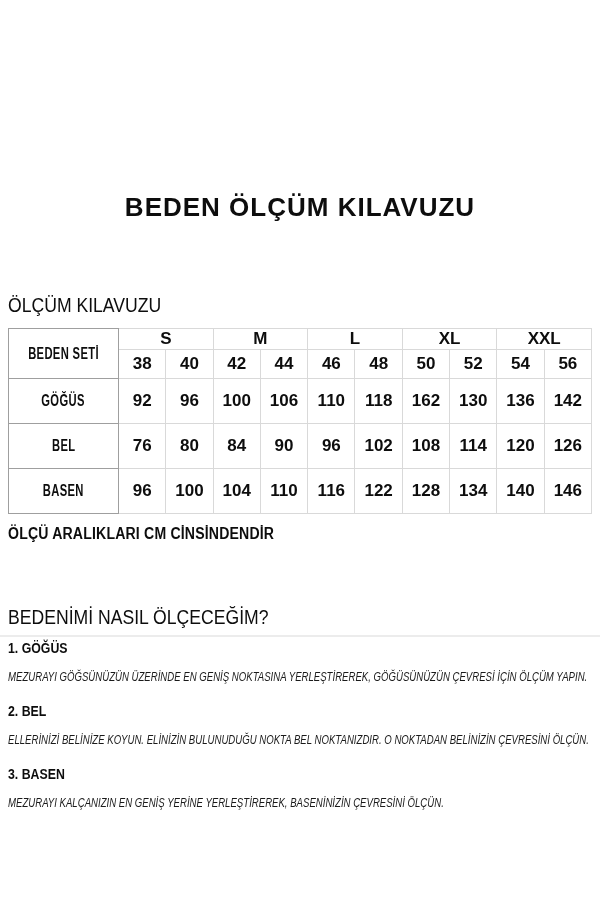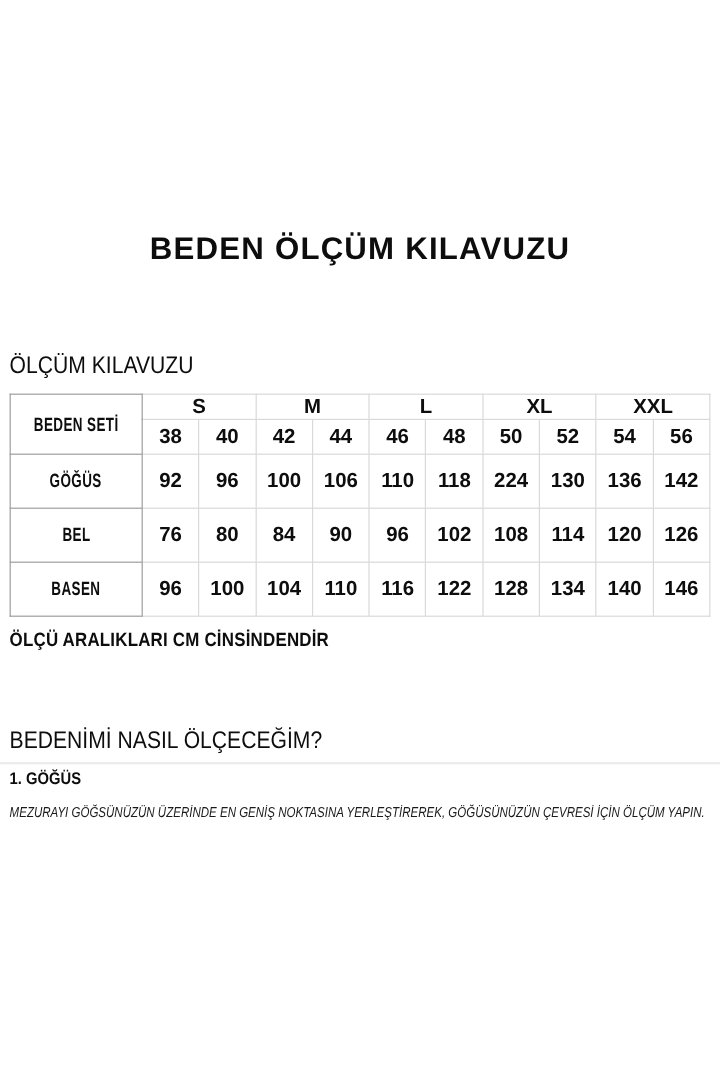--- a/index.html
+++ b/index.html
@@ -143,21 +143,21 @@
     </thead>
     <tbody id="table-body">
         <tr>
           <th class="label-cell"><span class="cx2">GÖĞÜS</span></th>
           <td>92</td>
           <td>96</td>
           <td>100</td>
           <td>106</td>
           <td>110</td>
           <td>118</td>
-          <td>224</td>
+          <td>162</td>
           <td>130</td>
           <td>136</td>
           <td>142</td>
         </tr>
         <tr>
           <th class="label-cell"><span class="cx2">BEL</span></th>
           <td>76</td>
           <td>80</td>
           <td>84</td>
           <td>90</td>
@@ -192,15 +192,23 @@
     <span class="cx">BEDENİMİ NASIL ÖLÇECEĞİM?</span>
   </h2>
 
   <div class="divider"></div>
 
   <div class="steps" id="steps">
       <div class="step">
         <h3><span class="cx">1. GÖĞÜS</span></h3>
         <p><span class="cxp">MEZURAYI GÖĞSÜNÜZÜN ÜZERİNDE EN GENİŞ NOKTASINA YERLEŞTİREREK, GÖĞÜSÜNÜZÜN ÇEVRESİ İÇİN ÖLÇÜM YAPIN.</span></p>
       </div>
+      <div class="step">
+        <h3><span class="cx">2. BEL</span></h3>
+        <p><span class="cxp">ELLERİNİZİ BELİNİZE KOYUN. ELİNİZİN BULUNUDUĞU NOKTA BEL NOKTANIZDIR. O NOKTADAN BELİNİZİN ÇEVRESİNİ ÖLÇÜN.</span></p>
+      </div>
+      <div class="step">
+        <h3><span class="cx">3. BASEN</span></h3>
+        <p><span class="cxp">MEZURAYI KALÇANIZIN EN GENİŞ YERİNE YERLEŞTİREREK, BASENİNİZİN ÇEVRESİNİ ÖLÇÜN.</span></p>
+      </div>
     </div>
 
 </div>
 
 </body></html>

